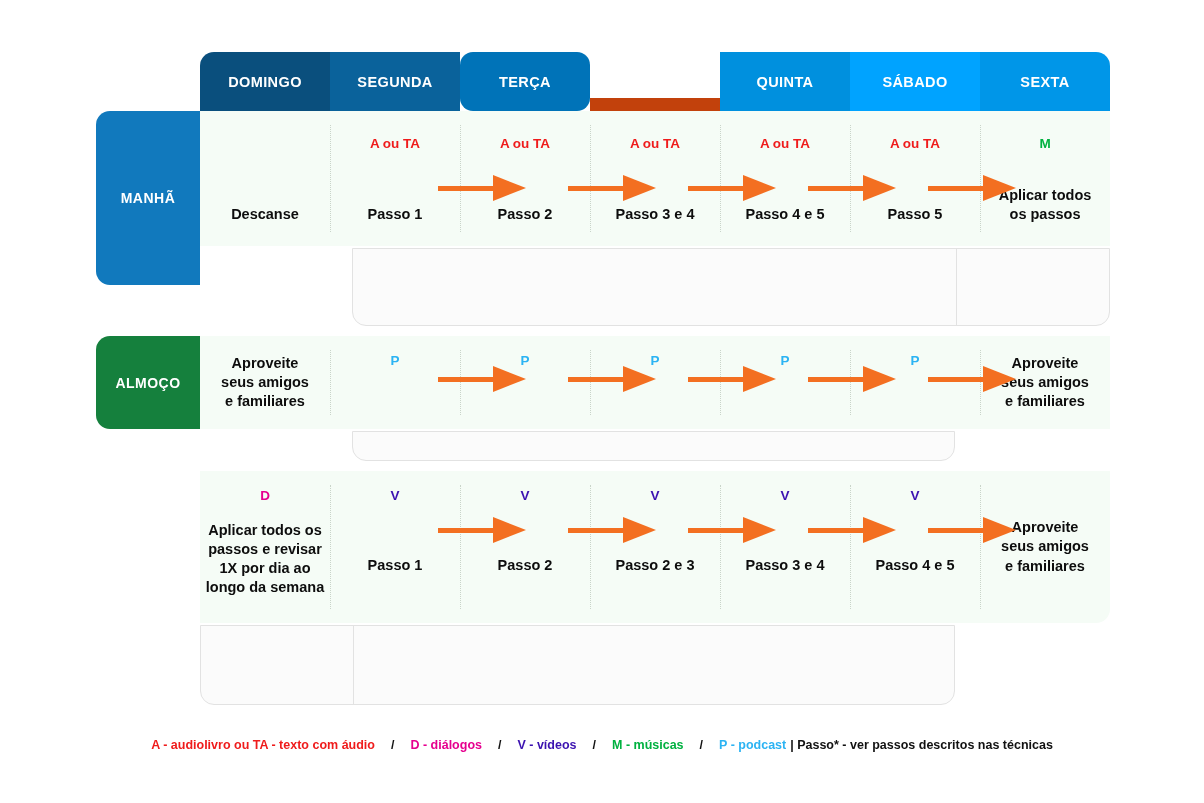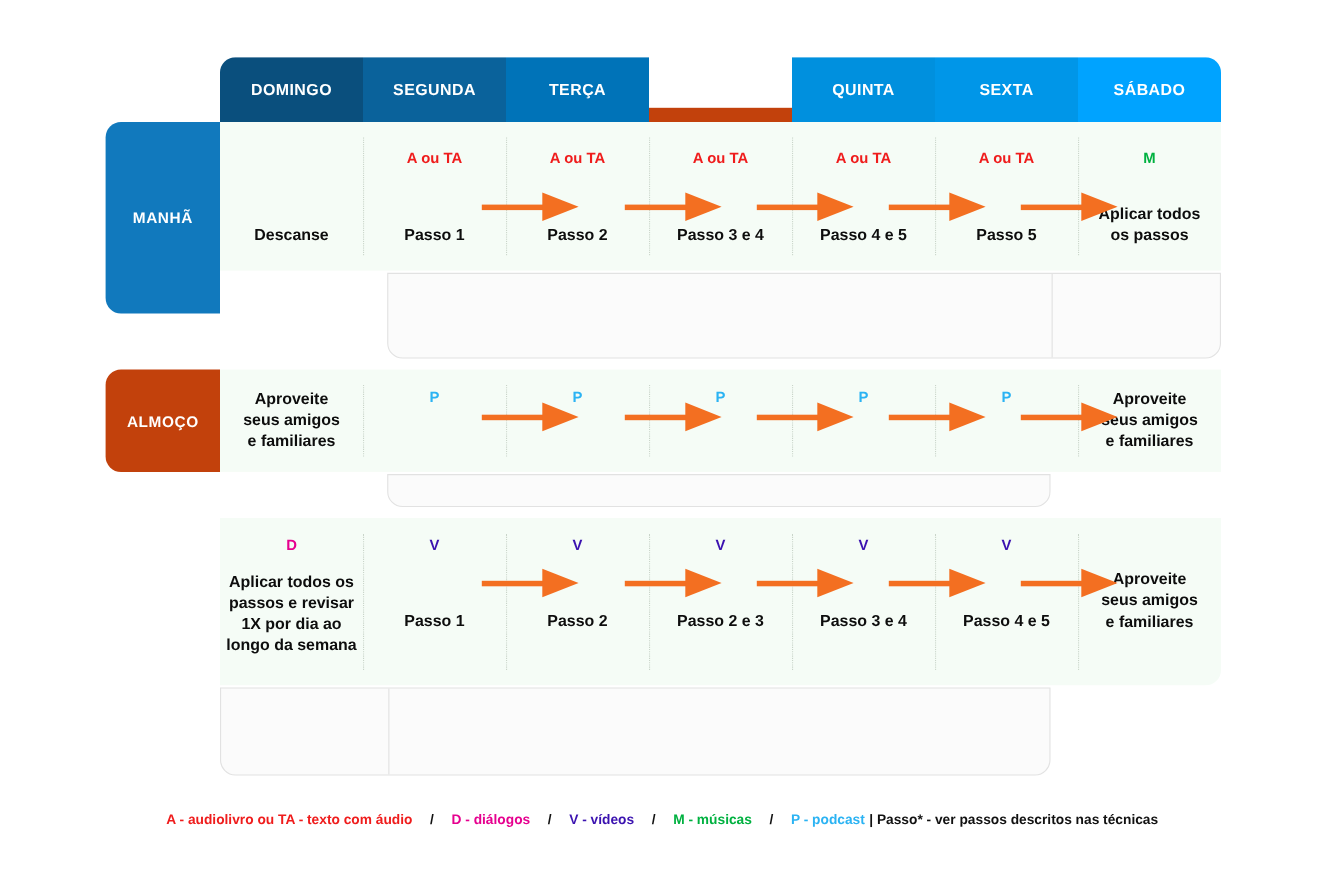--- a/index.html
+++ b/index.html
@@ -172,25 +172,25 @@
     font-weight: bold;
   }
 </style>
 </head>
 <body>
 
 <div id="board">
     <div class="header-row">
       <div class="header-cell" style="background: rgb(10, 79, 125);">DOMINGO</div>
       <div class="header-cell" style="background: rgb(10, 98, 155);">SEGUNDA</div>
-      <div class="header-cell" style="background: rgb(0, 115, 184);">TERÇA</div>
+      <div class="header-cell" style="background: rgb(0, 115, 184); border-radius: 13px;">TERÇA</div>
       <div class="header-cell" style="background: #c2410c; margin-top: 46px;">QUARTA</div>
       <div class="header-cell" style="background: rgb(0, 144, 222);">QUINTA</div>
+      <div class="header-cell" style="background: rgb(0, 163, 255);">SÁBADO</div>
       <div class="header-cell" style="background: rgb(0, 150, 232);">SEXTA</div>
-      <div class="header-cell" style="background: rgb(0, 163, 255);">SÁBADO</div>
     </div>
     <div class="ghost" style="left: 352px; top: 248px; width: 758px; height: 78px;">
       <div class="ghost-div" style="left: 603px;"></div>
     </div>
     <div class="ghost" style="left: 352px; top: 431px; width: 603px; height: 30px;"></div>
     <div class="ghost" style="left: 200px; top: 625px; width: 755px; height: 80px;">
       <div class="ghost-div" style="left: 152px;"></div>
     </div>
     <div class="timetab" style="top: 111px; height: 174px; background: rgb(17, 121, 189);">MANHÃ</div>
     <div class="body-row" style="top: 111px; height: 135px; border-bottom-right-radius: 0px;">
@@ -243,21 +243,21 @@
       <span class="head"></span>
     </div>
     <div class="arrow" style="left: 808px; top: 175px;">
       <span class="shaft"></span>
       <span class="head"></span>
     </div>
     <div class="arrow" style="left: 928px; top: 175px;">
       <span class="shaft"></span>
       <span class="head"></span>
     </div>
-    <div class="timetab" style="top: 336px; height: 93px; background: #c2410c;">ALMOÇO</div>
+    <div class="timetab" style="top: 336px; height: 93px; background: #15803d;">ALMOÇO</div>
     <div class="body-row" style="top: 336px; height: 93px; border-bottom-right-radius: 0px;">
       <div class="cell" style="justify-content: center;">
         <div class="label" style="margin-top: 0px;">Aproveite
 seus amigos
 e familiares</div>
       </div>
       <div class="cell" style="justify-content: flex-start;">
         <span class="divider"></span>
         <div class="code" style="color: rgb(43, 179, 243); margin-top: 18px;">P</div>
         <div class="label"></div>

